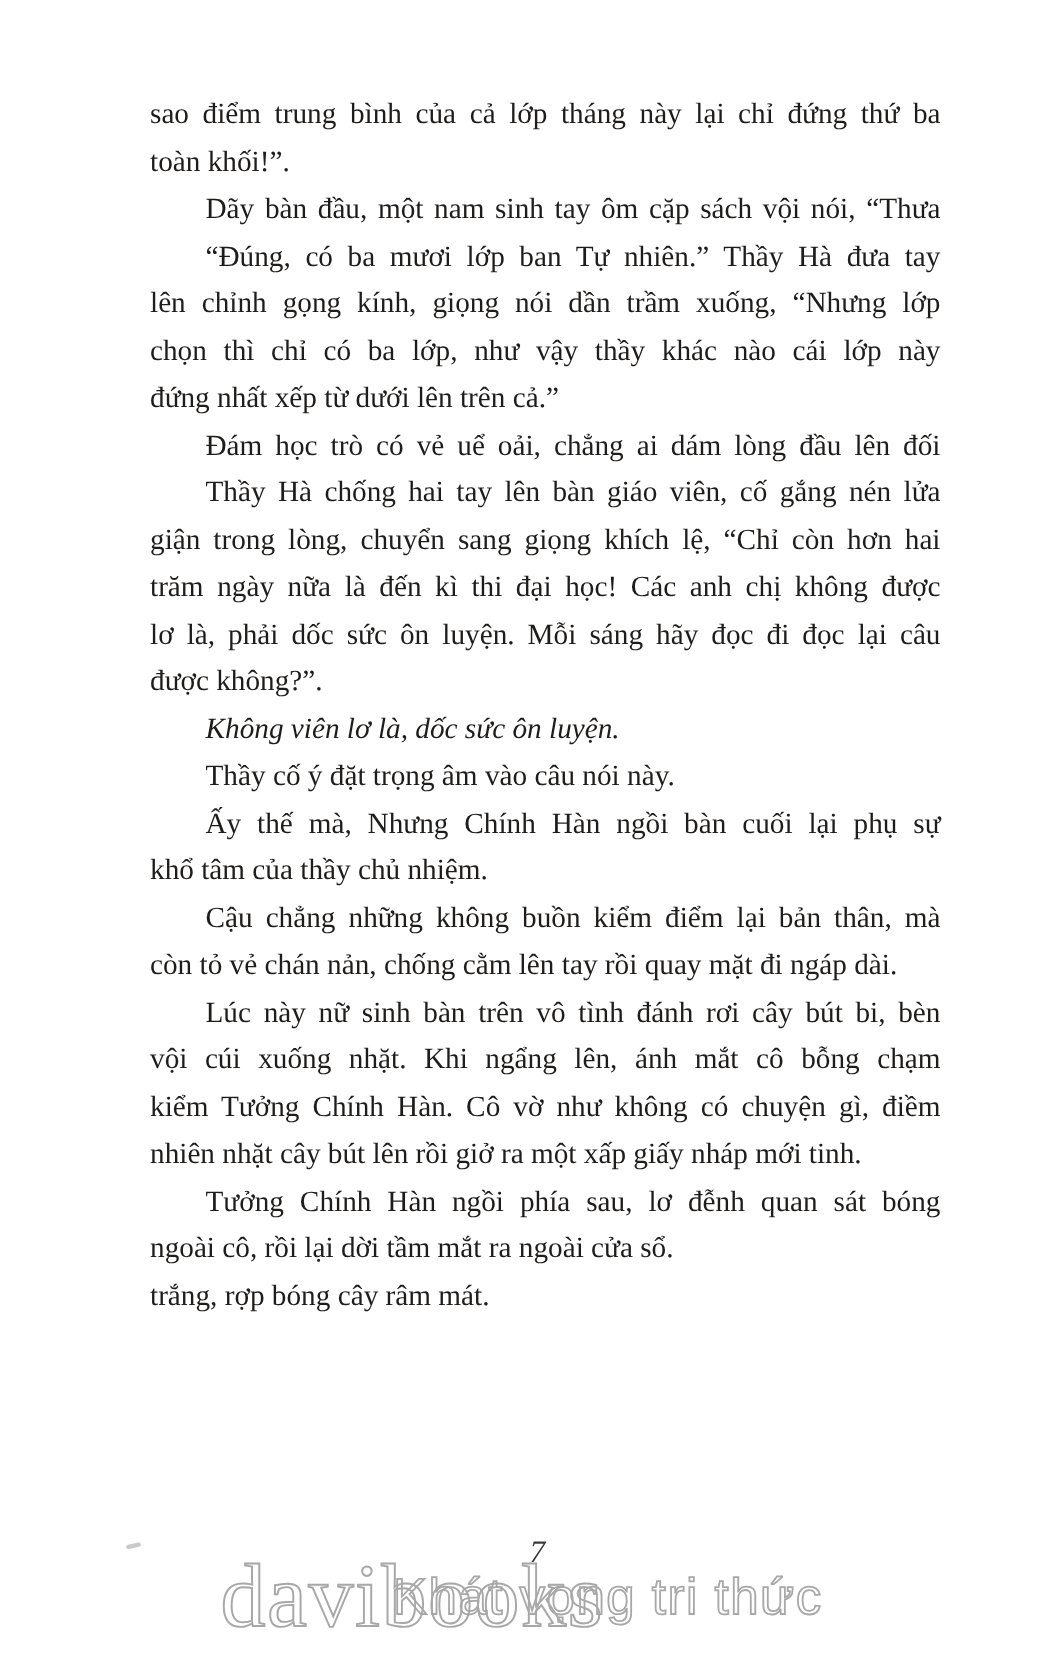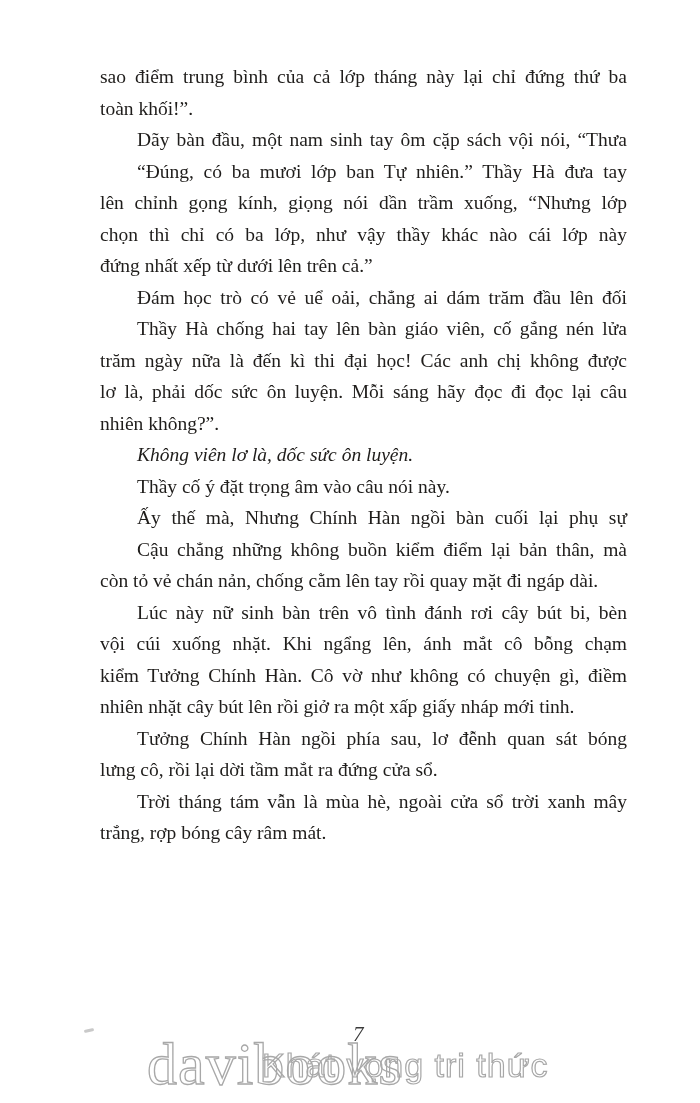--- a/index.html
+++ b/index.html
@@ -80,37 +80,38 @@
 
   <main class="page-text">
 
   <div class="line just">sao điểm trung bình của cả lớp tháng này lại chỉ đứng thứ ba</div>
       <div class="line">toàn khối!”.</div>
       <div class="line indent just">Dãy bàn đầu, một nam sinh tay ôm cặp sách vội nói, “Thưa</div>
       <div class="line indent just">“Đúng, có ba mươi lớp ban Tự nhiên.” Thầy Hà đưa tay</div>
       <div class="line just">lên chỉnh gọng kính, giọng nói dần trầm xuống, “Nhưng lớp</div>
       <div class="line just">chọn thì chỉ có ba lớp, như vậy thầy khác nào cái lớp này</div>
       <div class="line">đứng nhất xếp từ dưới lên trên cả.”</div>
-      <div class="line indent just">Đám học trò có vẻ uể oải, chẳng ai dám trăm đầu lên đối</div>
+      <div class="line indent just">Đám học trò có vẻ uể oải, chẳng ai dám lòng đầu lên đối</div>
       <div class="line indent just">Thầy Hà chống hai tay lên bàn giáo viên, cố gắng nén lửa</div>
+      <div class="line just">giận trong lòng, chuyển sang giọng khích lệ, “Chỉ còn hơn hai</div>
       <div class="line just">trăm ngày nữa là đến kì thi đại học! Các anh chị không được</div>
       <div class="line just">lơ là, phải dốc sức ôn luyện. Mỗi sáng hãy đọc đi đọc lại câu</div>
-      <div class="line">nhiên không?”.</div>
+      <div class="line">được không?”.</div>
       <div class="line indent italic">Không viên lơ là, dốc sức ôn luyện.</div>
       <div class="line indent">Thầy cố ý đặt trọng âm vào câu nói này.</div>
       <div class="line indent just">Ấy thế mà, Nhưng Chính Hàn ngồi bàn cuối lại phụ sự</div>
+      <div class="line">khổ tâm của thầy chủ nhiệm.</div>
       <div class="line indent just">Cậu chẳng những không buồn kiểm điểm lại bản thân, mà</div>
       <div class="line">còn tỏ vẻ chán nản, chống cằm lên tay rồi quay mặt đi ngáp dài.</div>
       <div class="line indent just">Lúc này nữ sinh bàn trên vô tình đánh rơi cây bút bi, bèn</div>
       <div class="line just">vội cúi xuống nhặt. Khi ngẩng lên, ánh mắt cô bỗng chạm</div>
       <div class="line just">kiểm Tưởng Chính Hàn. Cô vờ như không có chuyện gì, điềm</div>
       <div class="line">nhiên nhặt cây bút lên rồi giở ra một xấp giấy nháp mới tinh.</div>
       <div class="line indent just">Tưởng Chính Hàn ngồi phía sau, lơ đễnh quan sát bóng</div>
-      <div class="line">lưng cô, rồi lại dời tầm mắt ra đứng cửa sổ.</div>
-      <div class="line indent just">Trời tháng tám vẫn là mùa hè, ngoài cửa sổ trời xanh mây</div>
+      <div class="line">ngoài cô, rồi lại dời tầm mắt ra ngoài cửa sổ.</div>
       <div class="line">trắng, rợp bóng cây râm mát.</div>
     </main>
 
   <div class="scan-artifact"></div>
 
   <div class="watermark-brand">davibooks</div>
 
   <div class="page-number">7</div>
 
   <div class="watermark-tagline">Khát vọng tri thức</div>

